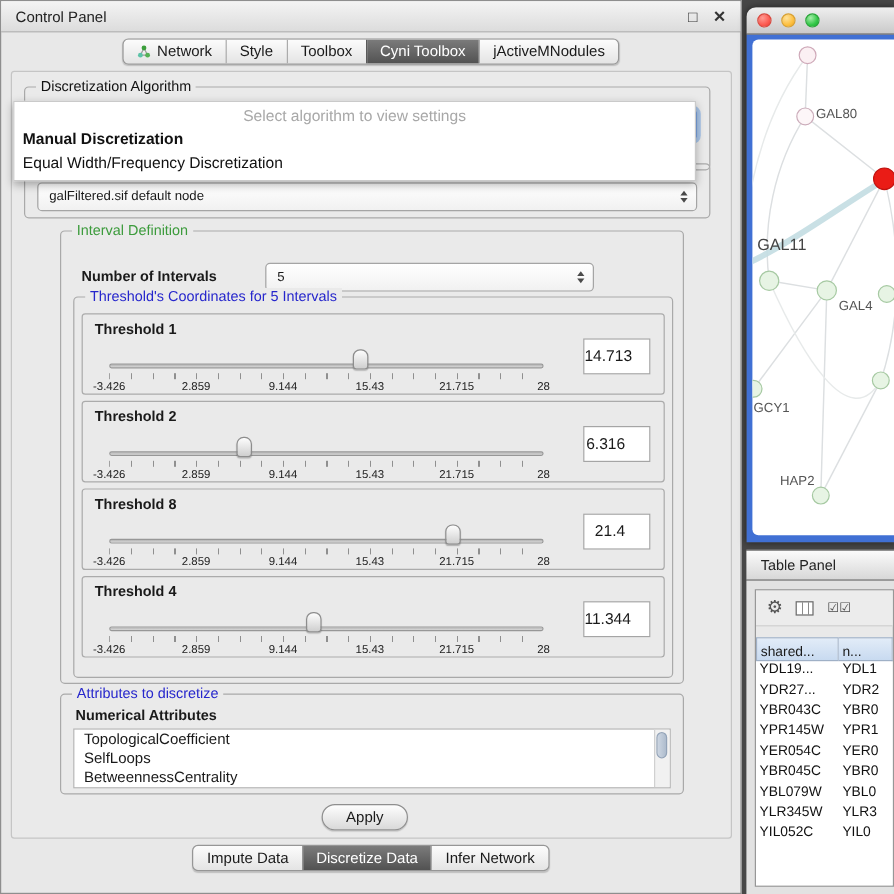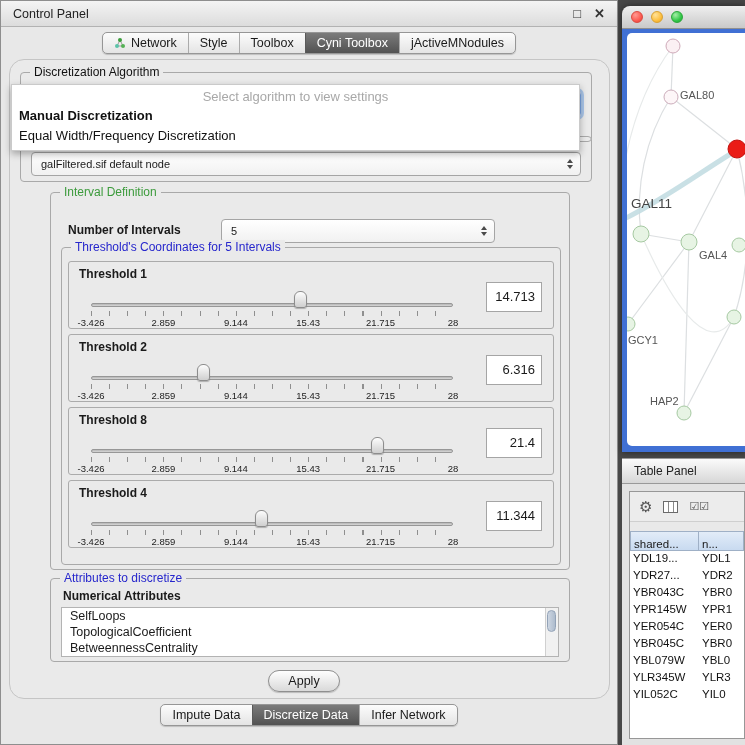--- a/index.html
+++ b/index.html
@@ -11,21 +11,21 @@
 .cp-titlebar{height:26px;display:flex;align-items:center;gap:13px;padding:0 12px;background:linear-gradient(#f4f4f4,#dcdcdc);border-bottom:1px solid #b2b2b2}
 .cp-title{flex:1;font-size:12.5px;color:#222}
 .cp-ico{font-size:13px;color:#333;cursor:pointer;font-weight:bold}
 
 .tabbar{position:absolute;left:0;width:100%;display:flex;justify-content:center}
 .seg{display:flex;border:1px solid #969696;border-radius:5px;overflow:hidden;background:linear-gradient(#fcfcfc,#e4e4e4);height:22px;box-shadow:0 1px 1px rgba(0,0,0,.18)}
 .seg-tab{display:flex;align-items:center;gap:5px;padding:0 11px;font-size:12.5px;border-left:1px solid #ababab;cursor:pointer;white-space:nowrap;color:#1a1a1a}
 .seg-tab:first-child{border-left:none}
 .seg-tab.selected{background:linear-gradient(#7b7b7b,#525252);color:#fff;border-left-color:#5a5a5a}
 
-.content-frame{position:absolute;left:8px;top:58px;width:601px;height:640px;background:#eaeaea;border:1px solid #c5c5c5;border-radius:15px}
+.content-frame{position:absolute;left:8px;top:58px;width:601px;height:640px;background:#eaeaea;border:1px solid #c5c5c5;border-radius:3px}
 
 .group{position:absolute;border:1px solid #a9a9a9;border-radius:4px}
 .group-label{position:absolute;top:-8px;left:9px;background:#eaeaea;padding:0 4px;font-size:12px;color:#111;line-height:15px;white-space:nowrap}
 .group-label.green{color:#3c9b3c}
 .group-label.blue{color:#2626cc}
 
 .combo{position:absolute;background:linear-gradient(#ffffff,#f1f1f1);border:1px solid #a5a5a5;border-radius:4px;display:flex;align-items:center;font-size:11px;padding:0 22px 0 9px;cursor:pointer}
 .combo.focus{border-color:#7aa4e2;box-shadow:0 0 0 3px rgba(115,165,230,.55)}
 .combo-text{overflow:hidden;white-space:nowrap}
 .spin{position:absolute;right:7px;top:50%;transform:translateY(-50%);display:flex;flex-direction:column;gap:2px}
@@ -40,21 +40,21 @@
 
 .th-group-inner{position:absolute;left:10px;top:54px;width:500px;height:318px;border:1px solid #a9a9a9;border-radius:4px;padding:13px 6px 0}
 .th-panel{position:relative;height:68px;margin-bottom:5px;border:1px solid #ababab;border-radius:3px;background:#eaeaea}
 .th-label{position:absolute;left:10px;top:5px;font-size:12px;font-weight:bold}
 .slider{position:absolute;left:22px;top:28px;width:362px;height:38px}
 .track{position:absolute;left:0;top:13px;width:100%;height:4px;background:linear-gradient(#b5b5b5,#d8d8d8);border:1px solid #979797;border-radius:2px}
 .thumb{position:absolute;top:1px;width:13px;height:17px;margin-left:-6px;background:linear-gradient(#fdfdfd,#cfcfcf);border:1px solid #8d8d8d;border-radius:6px 6px 3px 3px;cursor:grab;box-shadow:0 1px 1px rgba(0,0,0,.25)}
 .ticks{position:absolute;left:0;top:21px;width:100%;height:5px;background:repeating-linear-gradient(90deg,#8f8f8f 0 1px,transparent 1px 5%)}
 .scale{position:absolute;left:0;top:27px;width:100%;height:12px}
 .scale span{position:absolute;transform:translateX(-50%);font-size:9.5px;color:#222;white-space:nowrap}
-.th-value{position:absolute;right:11px;top:20px;width:56px;height:30px;background:#fff;border:1px solid #a5a5a5;font-size:13px;text-align:right;line-height:28px;padding-right:6px}
+.th-value{position:absolute;right:11px;top:20px;width:56px;height:30px;background:#fff;border:1px solid #a5a5a5;font-size:13px;text-align:right;line-height:28px;padding-right:20px}
 
 
 .attr-title{position:absolute;left:12px;top:10px;font-size:12px;font-weight:bold}
 .listbox{position:absolute;left:10px;top:28px;width:498px;height:50px;background:#fff;border:1px solid #b3b3b3;overflow:hidden}
 .list-item{font-size:12.5px;padding:0 8px;line-height:16px;cursor:pointer;white-space:nowrap}
 .lscroll{position:absolute;right:0;top:0;width:13px;height:100%;background:#f1f1f1;border-left:1px solid #d0d0d0}
 .lthumb{position:absolute;left:1px;top:2px;width:9px;height:22px;background:linear-gradient(90deg,#cdd6e2,#aebccd);border:1px solid #93a3b8;border-radius:5px;cursor:grab}
 
 .apply-btn{position:absolute;left:258px;top:610px;width:72px;height:22px;background:linear-gradient(#fefefe,#d9d9d9);border:1px solid #8f8f8f;border-radius:11px;font-size:12.5px;display:flex;align-items:center;justify-content:center;cursor:pointer;box-shadow:0 1px 1px rgba(0,0,0,.2)}
 
@@ -242,22 +242,22 @@
           </div>
           <div class="th-value">11.344</div>
         </div>
       </div>
     </div>
 
     <div class="group" style="left:40px;top:518px;width:520px;height:84px">
       <span class="group-label blue">Attributes to discretize</span>
       <div class="attr-title">Numerical Attributes</div>
       <div class="listbox">
+        <div class="list-item">TopologicalCoefficient</div>
         <div class="list-item">SelfLoops</div>
-        <div class="list-item">TopologicalCoefficient</div>
         <div class="list-item">BetweennessCentrality</div>
         <div class="lscroll">
             <div class="lthumb"></div>
           </div>
       </div>
     </div>
 
     <div class="apply-btn">Apply</div>
   </div>
 

